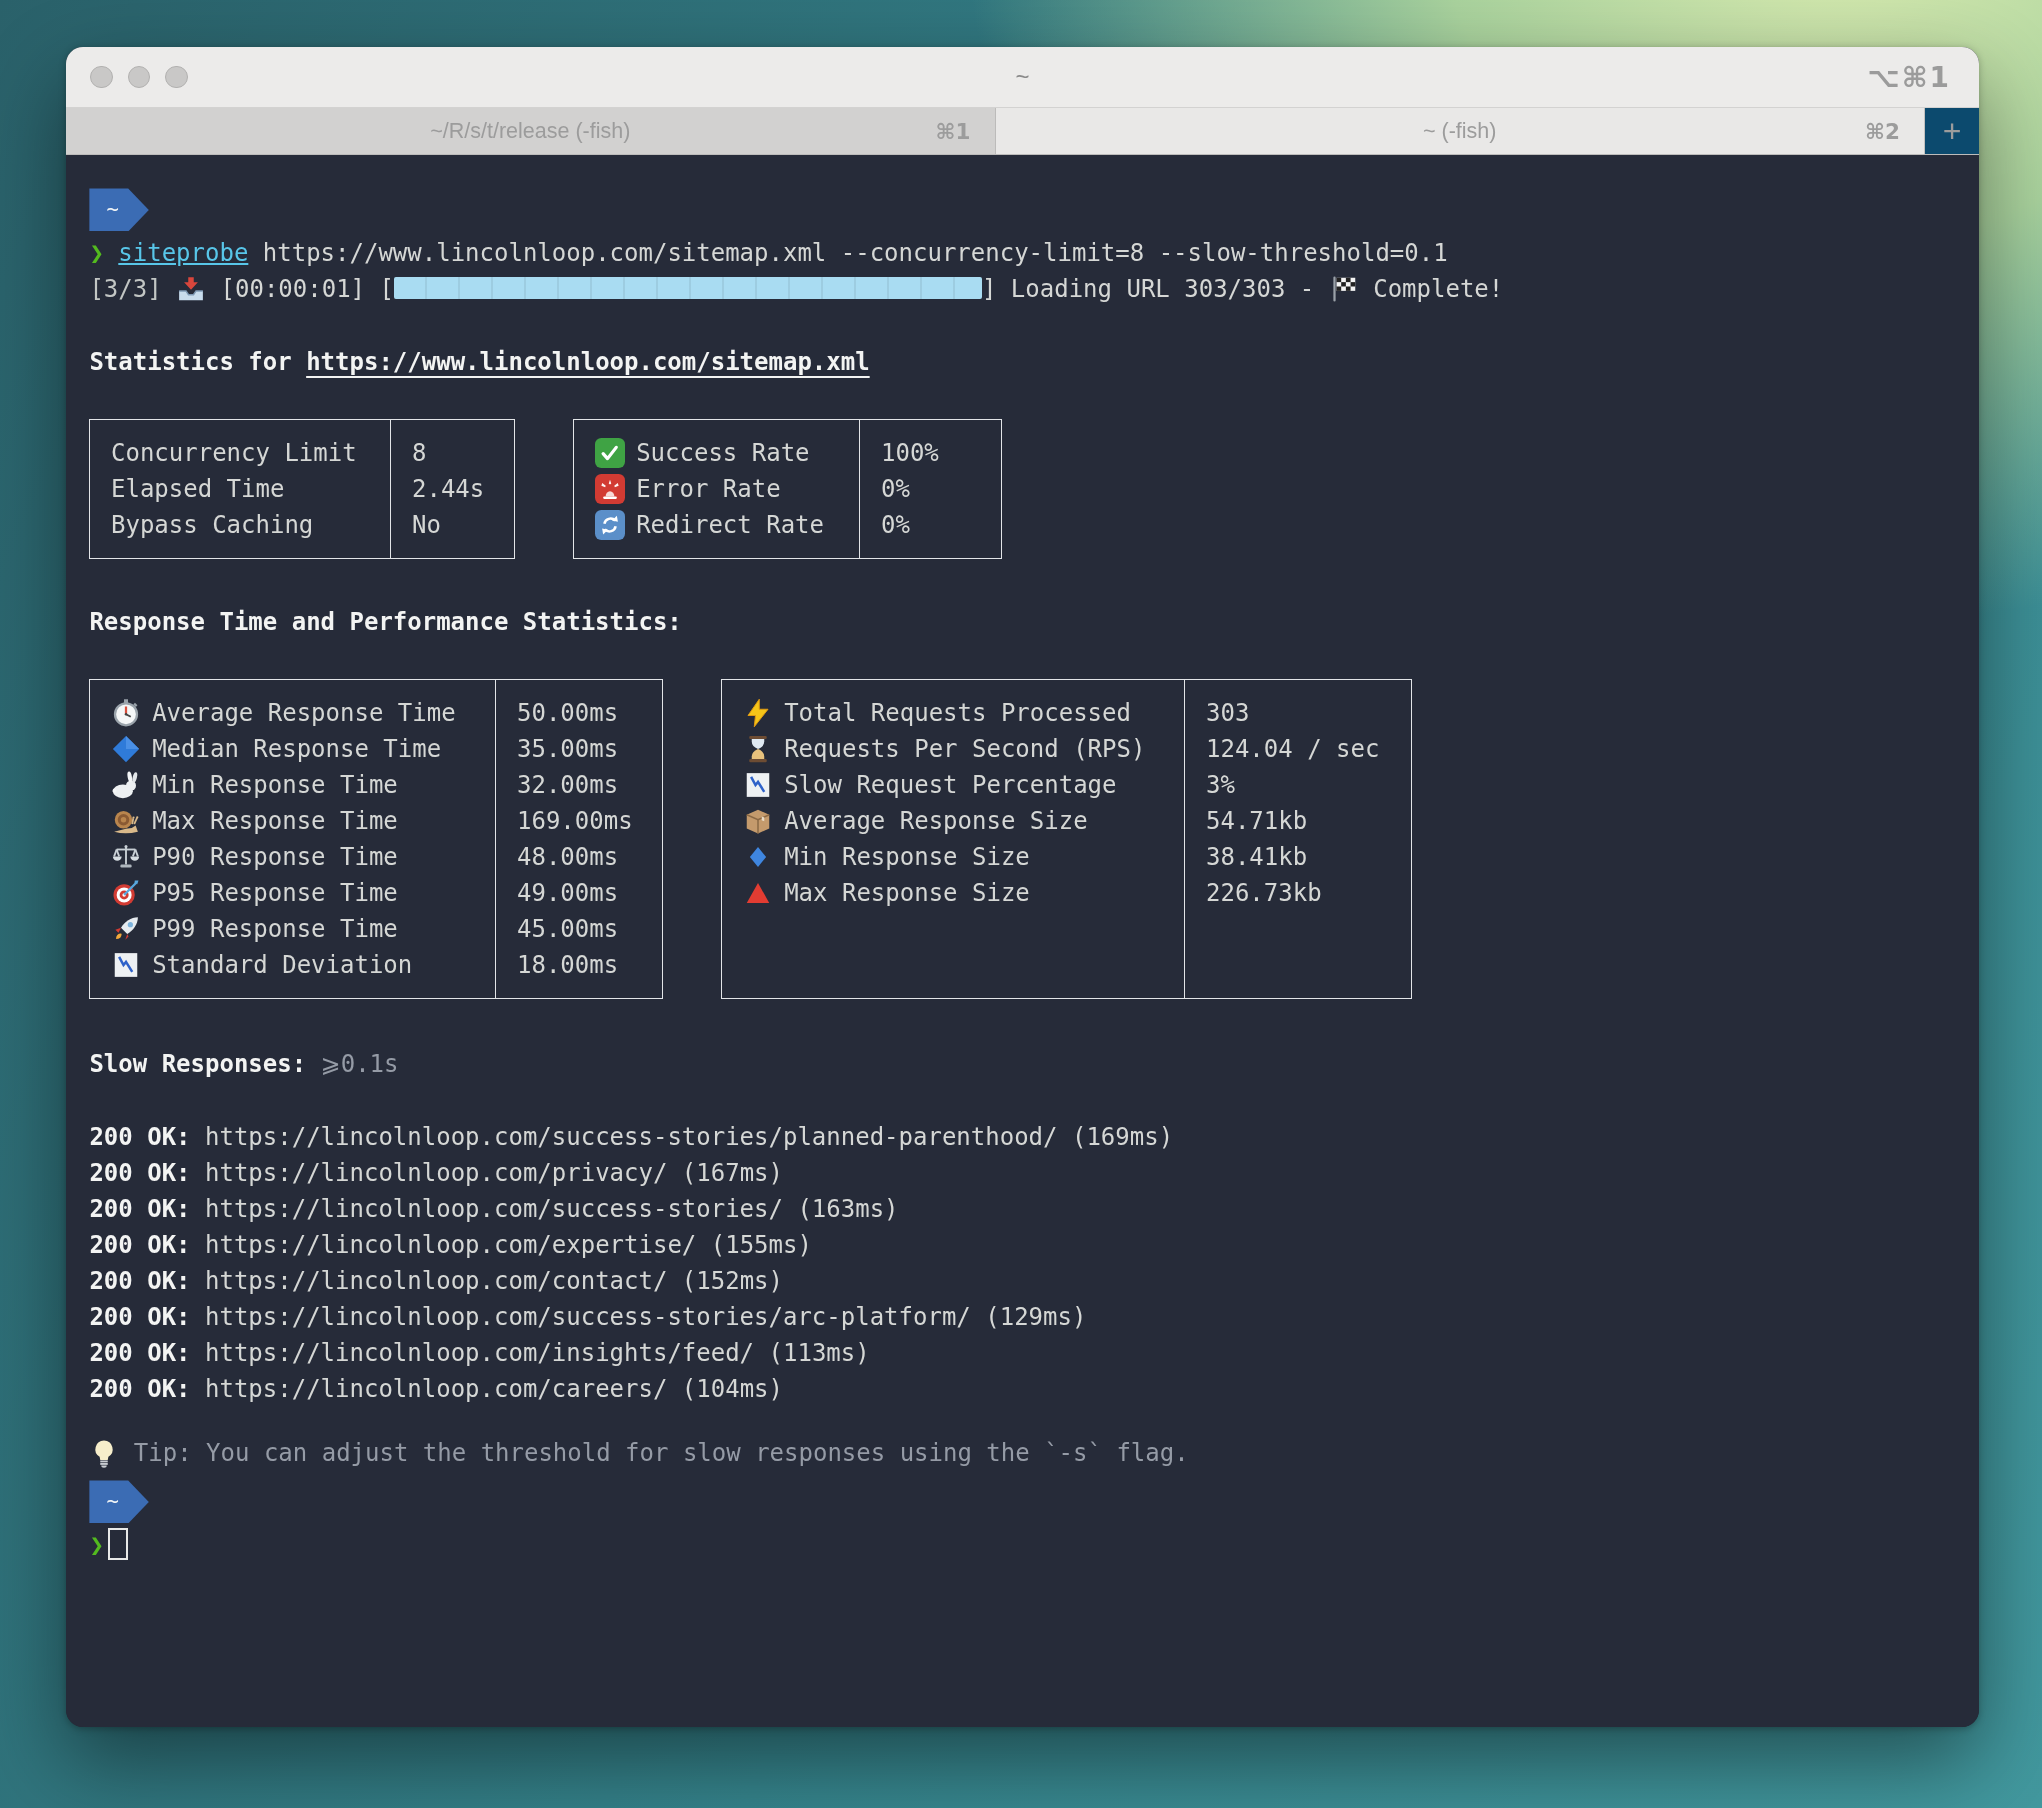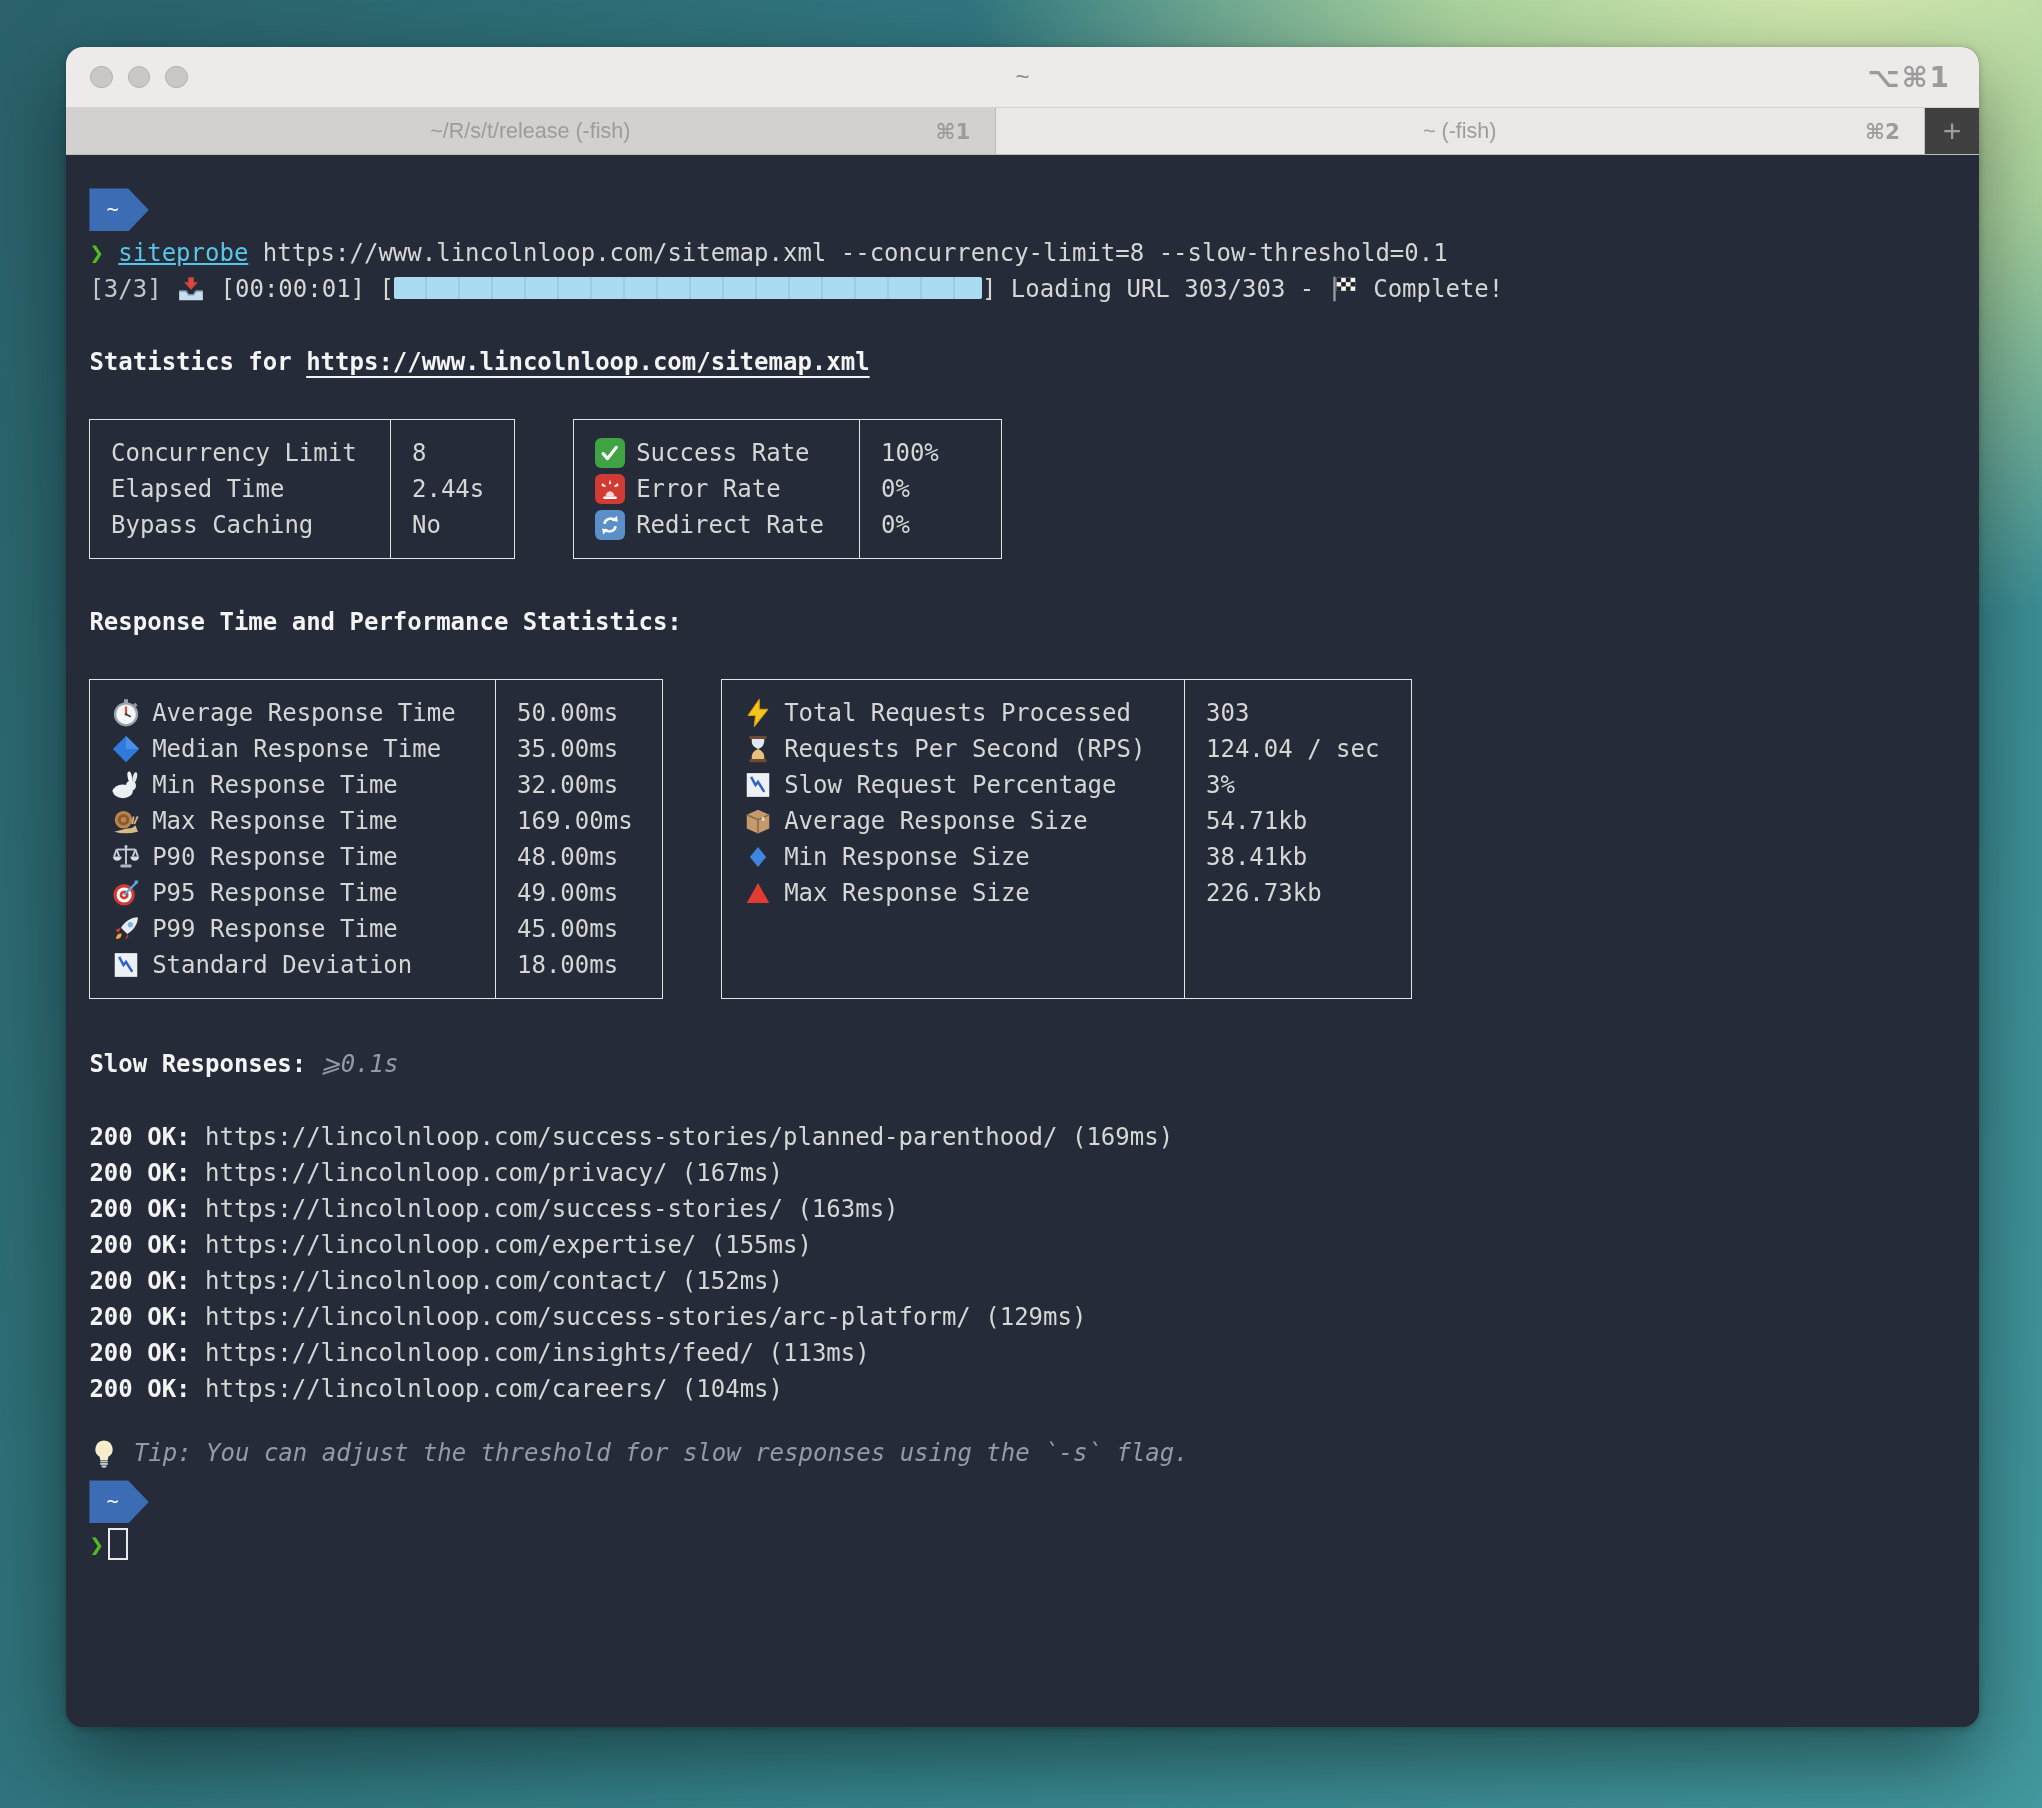--- a/index.html
+++ b/index.html
@@ -16,39 +16,39 @@
     box-shadow:0 34px 84px rgba(0,0,0,.45), 0 1.9px 7.5px rgba(0,0,0,.25);
     background:#262b39;
   }
   
   .titlebar{height:60px;background:#ecebea;position:relative;display:flex;align-items:center;border-bottom:0.9px solid #d3d2d1;}
   .traffic{position:absolute;left:24px;top:0;height:100%;display:flex;align-items:center;gap:15px;}
   .light{width:22.5px;height:22.5px;border-radius:50%;background:#c9c8c7;border:0.9px solid #b2b1b0;box-sizing:border-box;}
   .title-text{flex:1;text-align:center;color:#8a8a8a;font-size:24px;}
   .title-shortcut{position:absolute;right:28px;color:#9b9b9b;font-weight:700;font-size:28px;font-family:"DejaVu Sans", sans-serif;letter-spacing:1.9px;}
   
-  .tabbar{height:46px;display:flex;background:#404040;border-bottom:0.9px solid #bdbcbb;}
+  .tabbar{height:46px;display:flex;background:#0c4a6e;border-bottom:0.9px solid #bdbcbb;}
   .tab{flex:1;position:relative;display:flex;align-items:center;justify-content:center;font-size:21.5px;color:#9c9c9c;white-space:nowrap;}
   .tab.inactive{background:#d2d1d0;border-right:0.9px solid #bcbbba;}
   .tab.active{background:#e9e8e7;}
   .tab .tab-shortcut{position:absolute;right:24px;font-weight:600;font-family:"DejaVu Sans", sans-serif;}
   .newtab{width:54px;display:flex;align-items:center;justify-content:center;border-left:0.9px solid #c2c1c0;color:#9c9c9c;font-size:32px;font-weight:300;}
   
   .terminal{
     background:#262b39;height:calc(100% - 107px);box-sizing:border-box;
     padding:24px 26px 0 23.4px;
     font-family:"DejaVu Sans Mono", monospace;
     font-size:24px;line-height:36px;color:#d5d7d5;
     white-space:nowrap;
   }
   .b{font-weight:700;color:#f3f4f3;}
   .dim{color:#c2c6c4;}
   .green{color:#53ba1f;}
   .cyan{color:#58c6e9;text-decoration:underline;}
-  .gray-italic{color:#959ba6;font-style:italic;}
+  .gray-italic{color:#959ba6;}
   .prompt-badge{
     display:inline-block;background:#3b6cb4;color:#eef2f5;
     font-size:20.6px;line-height:43px;height:43px;
     padding:0 30px 0 17px;margin:9.4px 0 3.7px 0;
     clip-path:polygon(0 0, calc(100% - 20.6px) 0, 100% 50%, calc(100% - 20.6px) 100%, 0 100%);
   }
   .urllink{font-weight:700;color:#f3f4f3;text-decoration:underline;text-decoration-thickness:1.9px;text-underline-offset:5.6px;}
   .pbar{
     display:inline-block;width:588px;height:21.5px;vertical-align:-1.9px;border-radius:1.9px;
     background:

